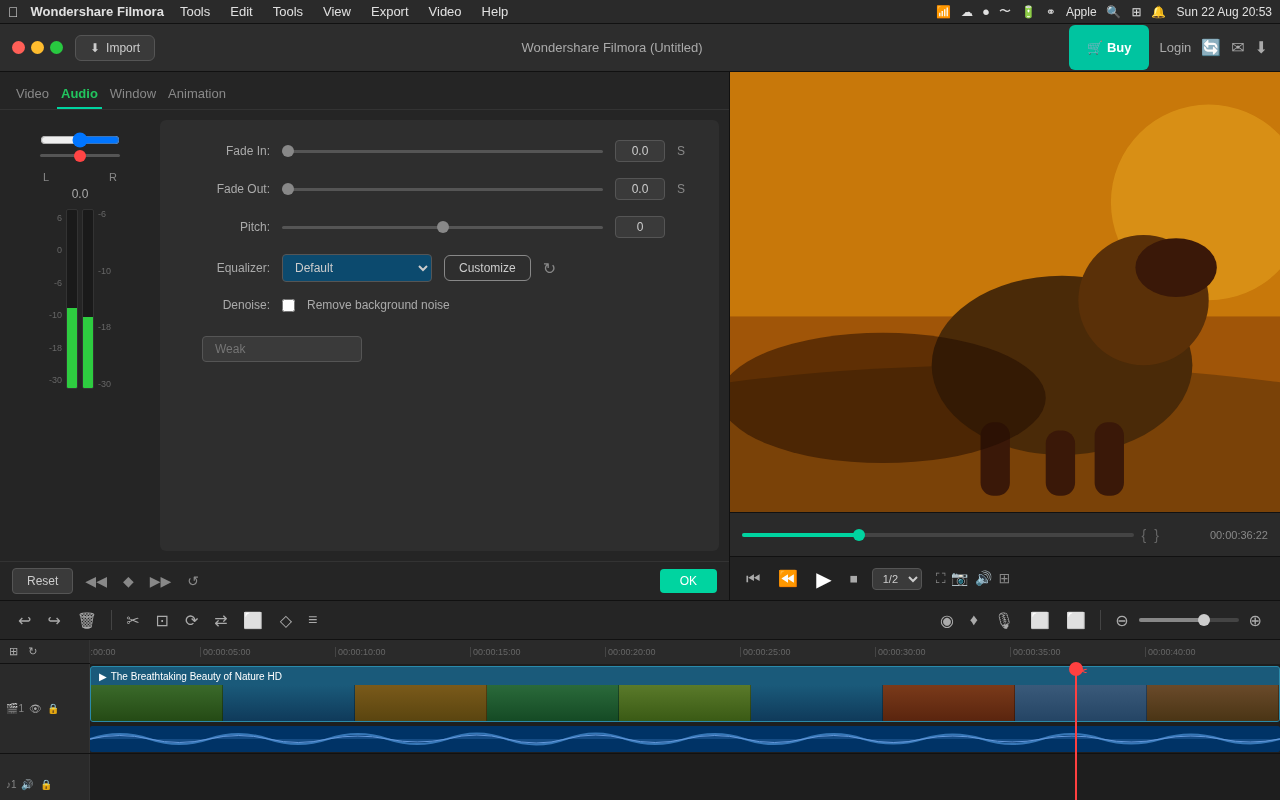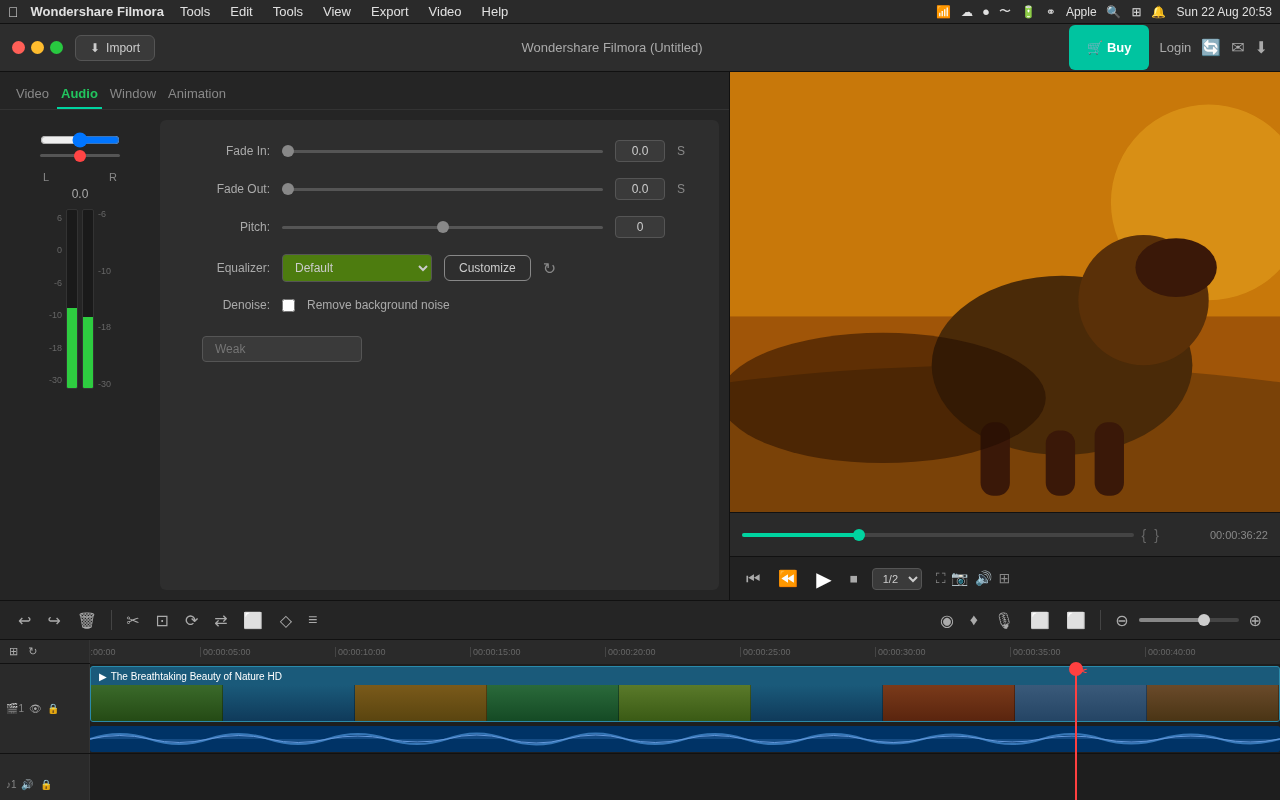--- a/index.html
+++ b/index.html
@@ -297,21 +297,21 @@
       padding: 3px 4px;
     }
     .form-unit {
       color: #888;
       width: 12px;
       font-size: 12px;
     }
 
     
     .eq-select {
-      background: #4d7c0f;
+      background: #0c4a6e;
       border: 1px solid #555;
       border-radius: 4px;
       color: #ccc;
       padding: 5px 8px;
       font-size: 12px;
       cursor: pointer;
       min-width: 150px;
     }
     .customize-btn {
       background: #2e2e2e;
@@ -687,20 +687,28 @@
           <span class="denoise-label">Remove background noise</span>
         </div>
 
         <div class="weak-area">
           <input class="weak-input" type="text" placeholder="Weak" style="">
         </div>
 
       </div>
     </div>
 
+    <div class="audio-controls-row">
+      <button class="reset-btn">Reset</button>
+      <button class="icon-btn">◀◀</button>
+      <button class="icon-btn">◆</button>
+      <button class="icon-btn">▶▶</button>
+      <button class="icon-btn">↺</button>
+      <button class="ok-btn">OK</button>
+    </div>
 
   </div>
 
   <div class="preview-panel">
 
     <div class="preview-video">
       <div class="video-bg">
 
         <svg style="position:absolute;width:100%;height:100%;top:0;left:0;" viewBox="0 0 510 270" preserveAspectRatio="xMidYMid slice">
 

